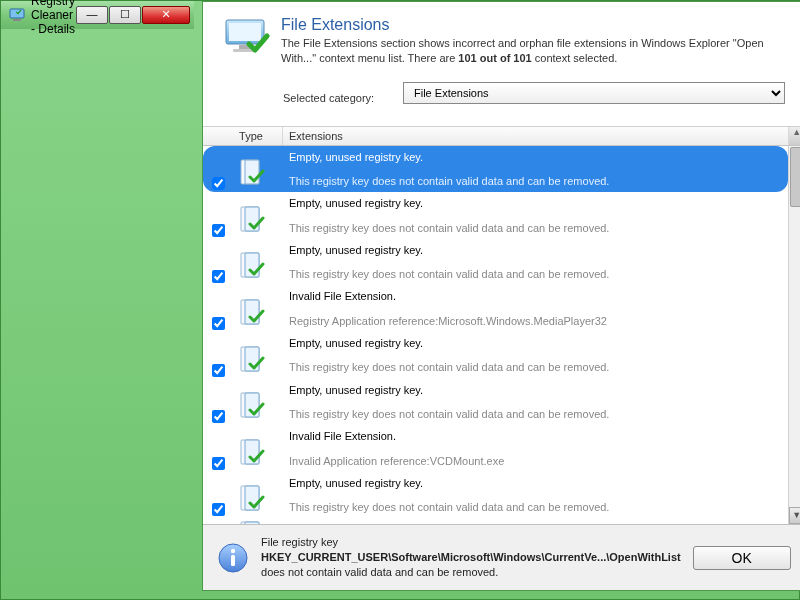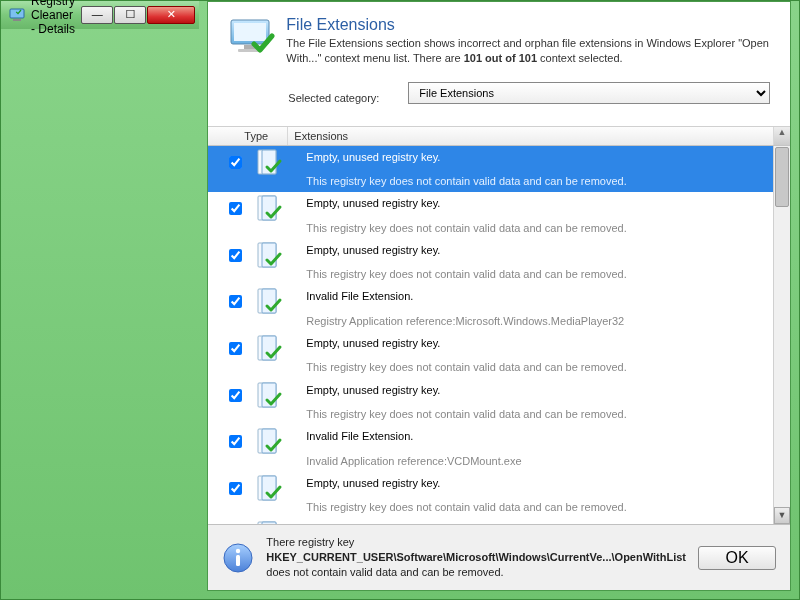--- a/index.html
+++ b/index.html
@@ -29,40 +29,40 @@
 .cat-select { flex: 1; height: 22px; font-size: 11px; border: 1px solid #888; background: linear-gradient(to bottom, #fff, #eee); padding: 0 6px; }
 
 .cols { display: flex; background: linear-gradient(to bottom, #fdfdfd, #ececec); border-bottom: 1px solid #c5c5c5; font-size: 11px; color: #333; }
 .col-ck { width: 30px; }
 .col-type { width: 50px; padding: 3px 0 3px 6px; border-right: 1px solid #d8d8d8; }
 .col-desc { flex: 1; padding: 3px 0 3px 6px; }
 .col-scroll { width: 17px; background: linear-gradient(#eee,#ccc); border-left: 1px solid #d8d8d8; text-align: center; font-size: 9px; color: #666; }
 
 .listwrap { flex: 1; display: flex; position: relative; overflow: hidden; }
 .list { flex: 1; overflow: hidden; }
-.row { display: flex; align-items: flex-start; padding: 2px 12px; }
+.row { display: flex; align-items: flex-end; padding: 2px 0; border-radius: 12px; }
 .row.sel { background: #2e86e7; color: #fff; }
 .ck { width: 30px; display: flex; align-items: center; justify-content: center; padding-top: 8px; }
 .ck input { width: 13px; height: 13px; }
 .type-ic { width: 50px; display: flex; justify-content: flex-start; padding-left: 4px; }
 .desc { flex: 1; padding: 2px 6px 2px 6px; }
 .d1 { font-size: 11px; color: #000; line-height: 1.3; }
 .d2 { font-size: 11px; color: #888; line-height: 1.3; margin-top: 10px; }
 .row.sel .d1 { color: #fff; }
 .row.sel .d2 { color: #e2efff; }
 
 .scrollbar { width: 17px; background: #f0f0f0; border-left: 1px solid #d0d0d0; display: flex; flex-direction: column; }
 .sb-thumb { background: #c8c8c8; border: 1px solid #a0a0a0; border-radius: 2px; margin: 1px; height: 60px; }
 .sb-track { flex: 1; }
 .sb-btn { height: 17px; background: linear-gradient(#eee,#ccc); border: 1px solid #aaa; font-size: 9px; text-align: center; line-height: 15px; color: #555; }
 
 .footer { background: #f0f0f0; border-top: 1px solid #c0c0c0; padding: 10px 14px; display: flex; align-items: center; gap: 12px; }
 .ft-icon { width: 32px; height: 32px; flex-shrink: 0; }
 .ft-text { flex: 1; font-size: 11px; color: #222; line-height: 1.35; }
-.ok-btn { width: 78px; height: 24px; background: linear-gradient(to bottom, #fdfdfd, #e4e4e4); border: 1px solid #888; border-radius: 3px; font-size: 16px; cursor: pointer; }
+.ok-btn { width: 98px; height: 24px; background: linear-gradient(to bottom, #fdfdfd, #e4e4e4); border: 1px solid #888; border-radius: 3px; font-size: 14px; cursor: pointer; }
 
 .mon-svg { display: block; }
 </style>
 </head>
 <body>
 
 <div class="window">
 
   <div class="titlebar">
     <span class="tb-icon">
@@ -282,19 +282,19 @@
               <linearGradient id="gi" x1="0" y1="0" x2="0" y2="1">
                 <stop offset="0" stop-color="#a8d0ff"></stop>
                 <stop offset="1" stop-color="#4a80d8"></stop>
               </linearGradient>
             </defs>
             <circle cx="16" cy="9" r="2.2" fill="#fff"></circle>
             <rect x="14" y="13" width="4" height="11" rx="1.5" fill="#fff"></rect>
           </svg>
       </span>
       <div class="ft-text">
-        <span>There registry key </span><b>HKEY_CURRENT_USER\Software\Microsoft\Windows\CurrentVe...\OpenWithList</b><span> does not contain valid data and can be removed.</span>
+        <span>File registry key </span><b>HKEY_CURRENT_USER\Software\Microsoft\Windows\CurrentVe...\OpenWithList</b><span> does not contain valid data and can be removed.</span>
       </div>
       <button class="ok-btn">OK</button>
     </div>
 
   </div>
 </div>
 
 </body></html>

